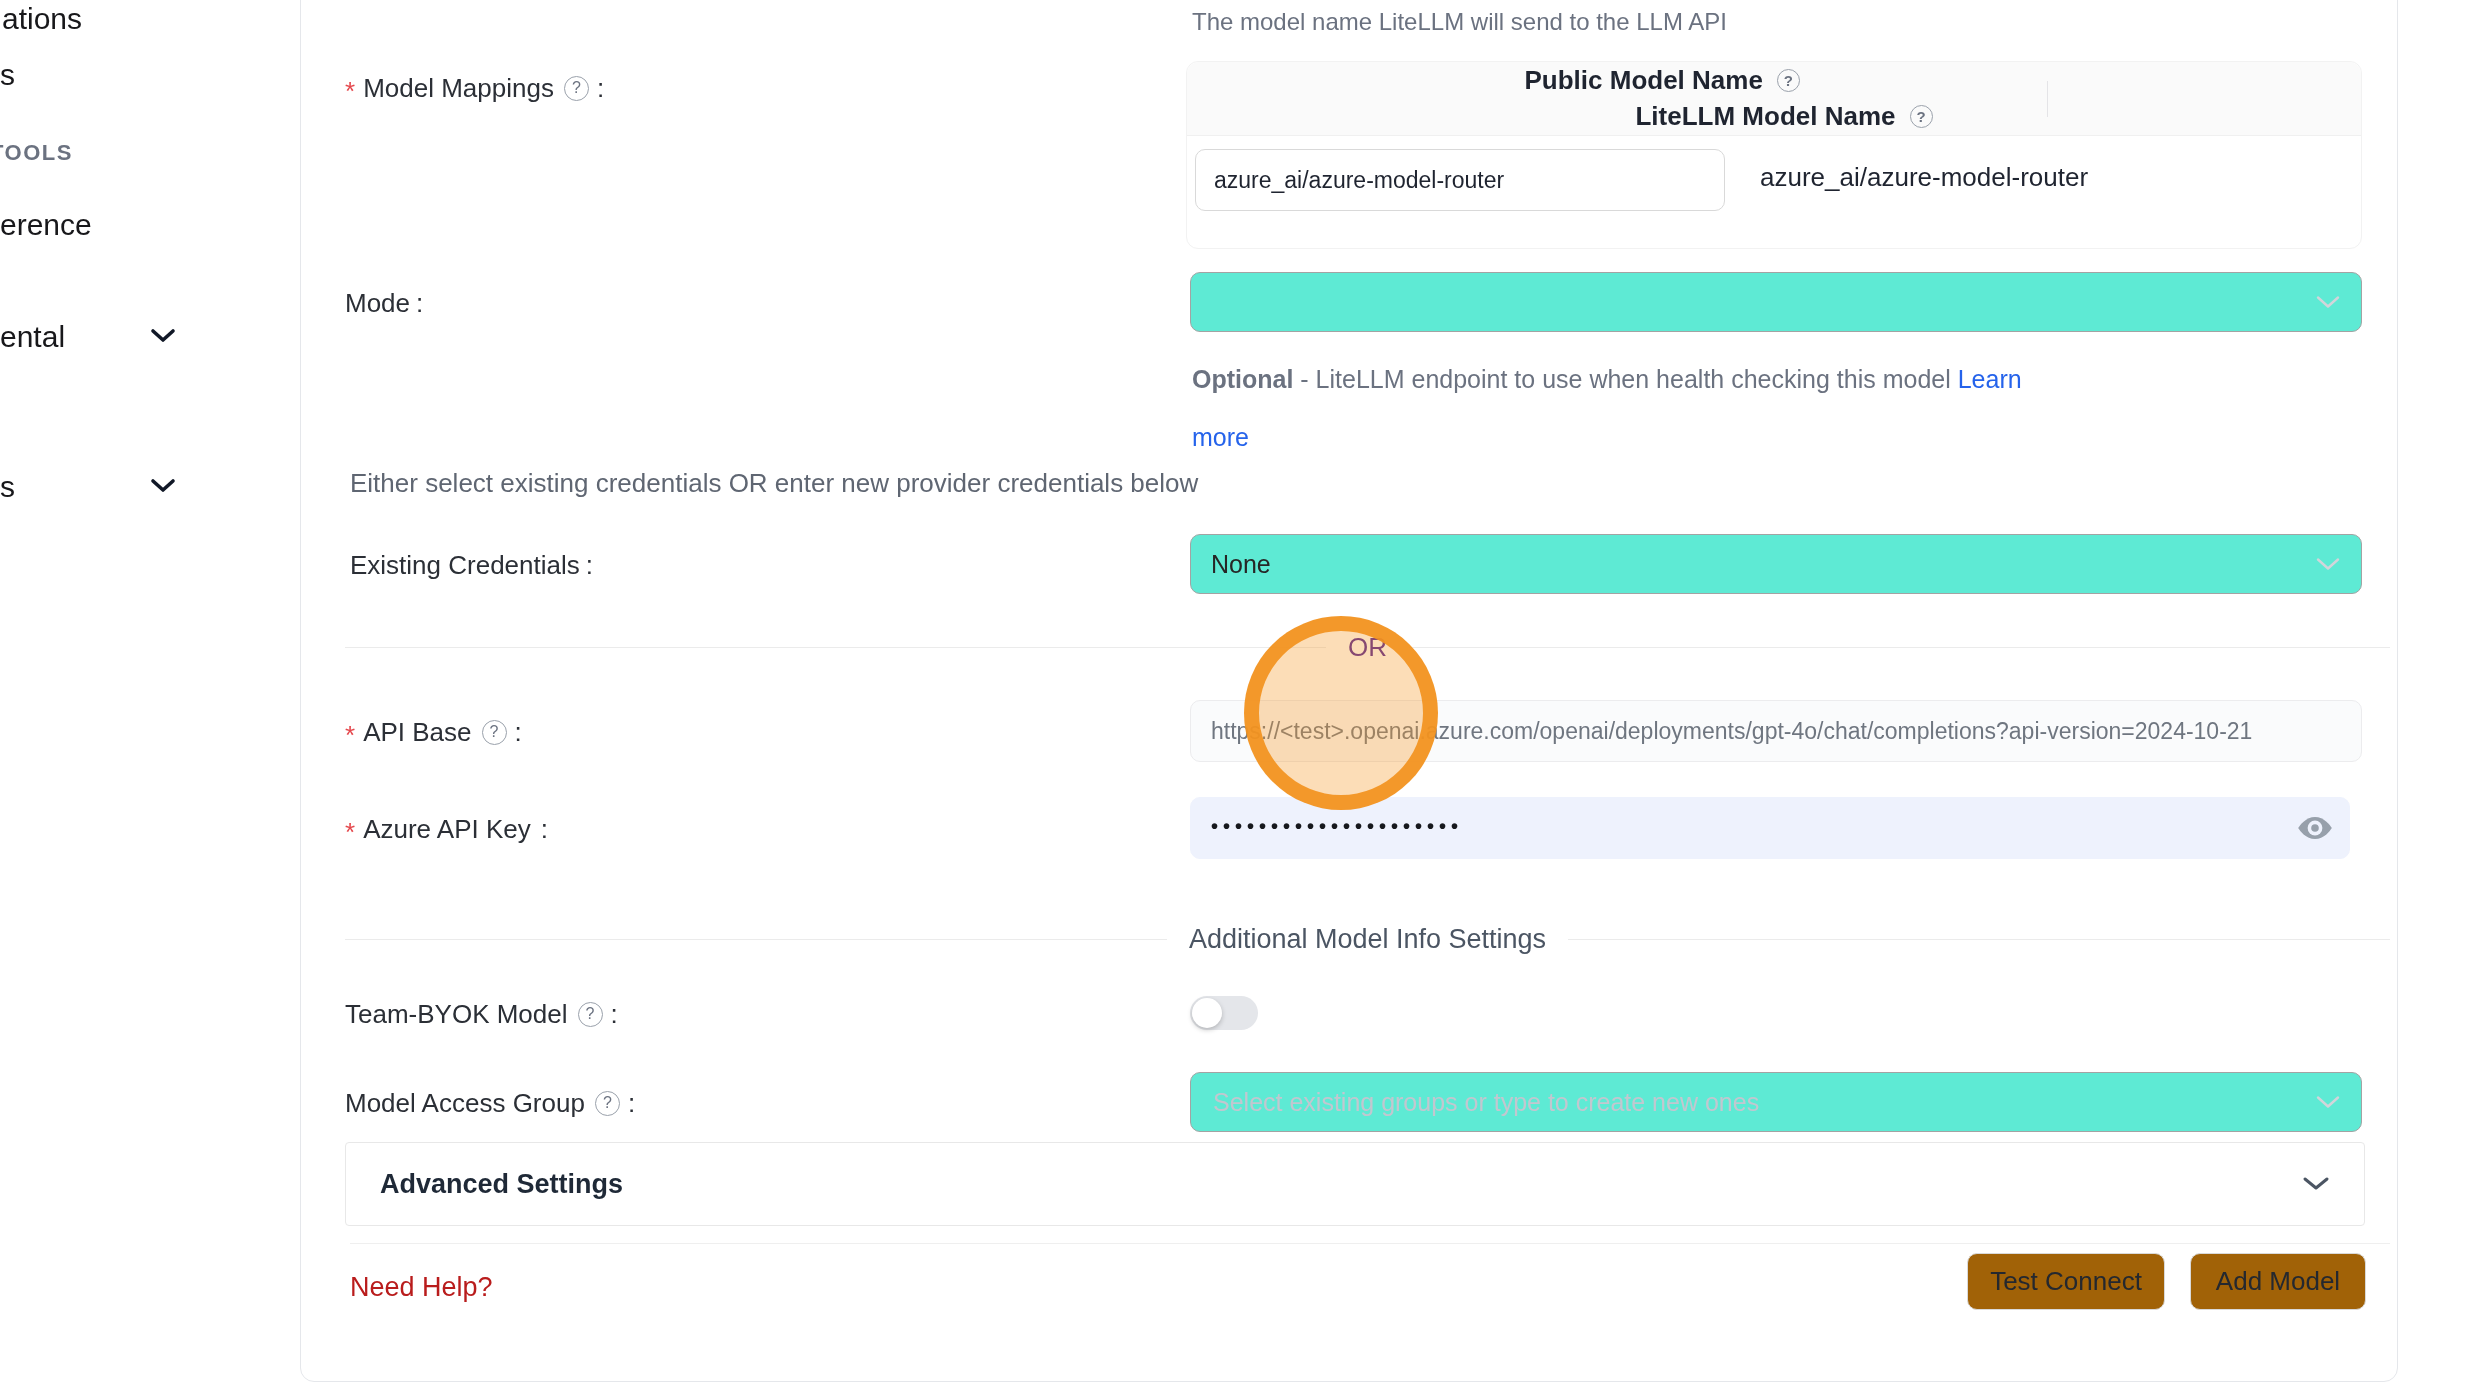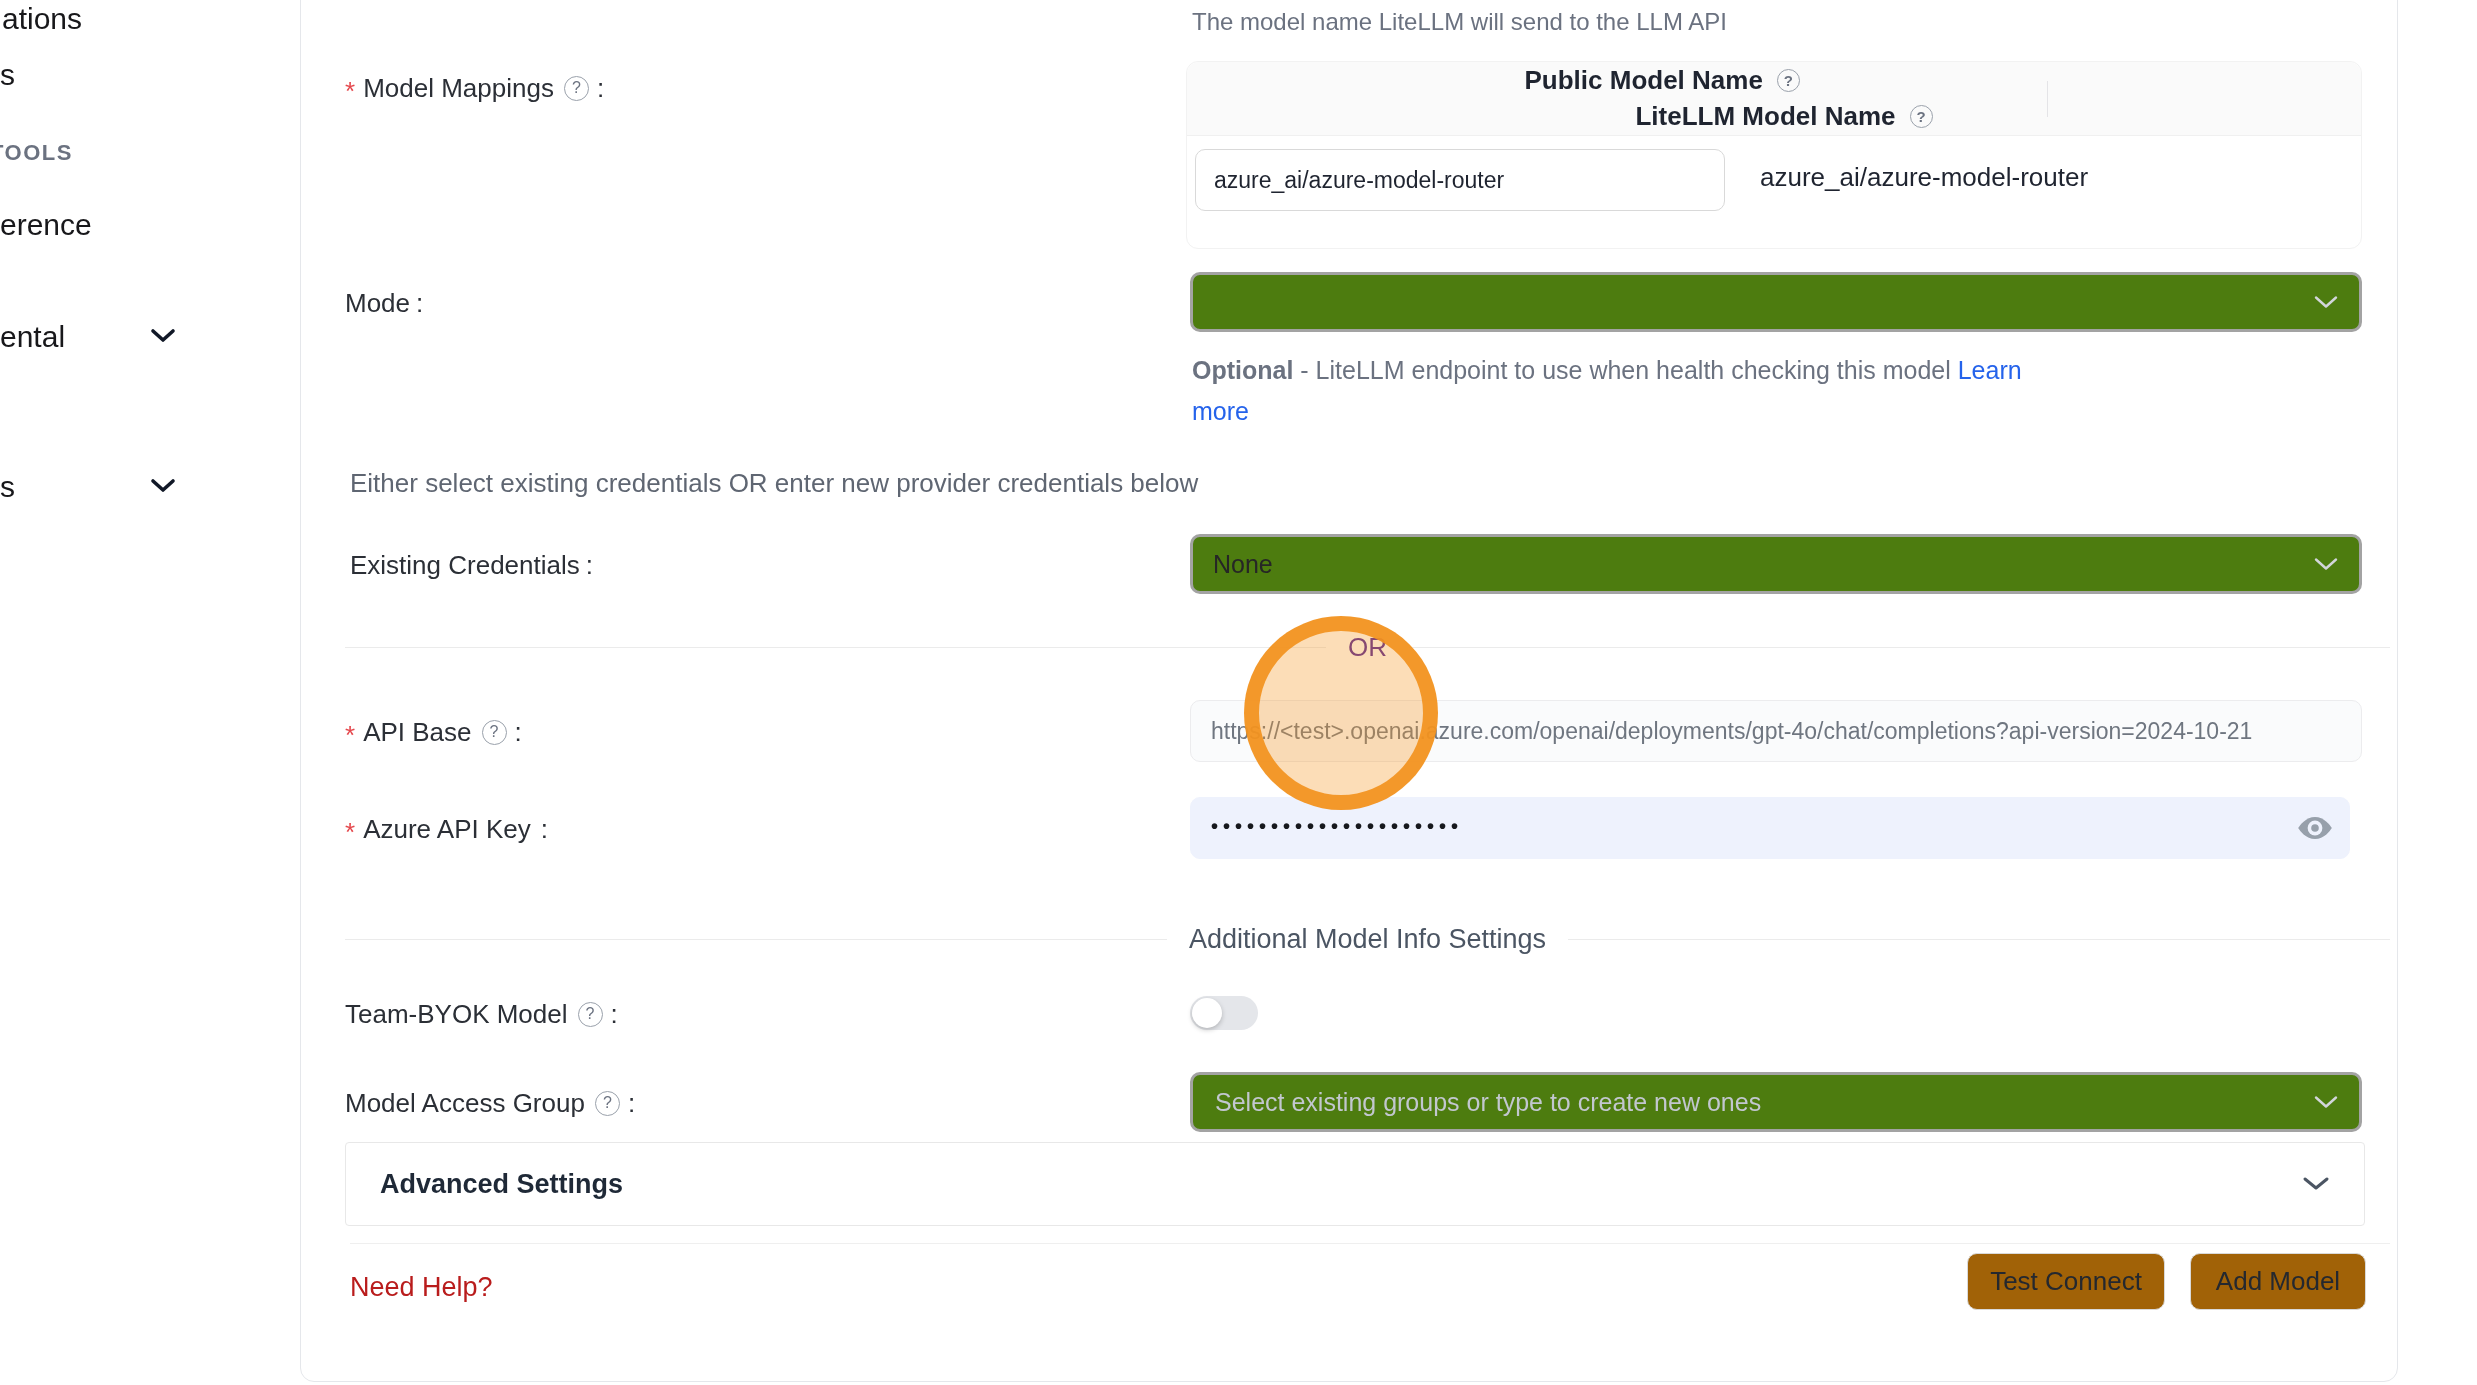--- a/index.html
+++ b/index.html
@@ -31,21 +31,21 @@
   .colon { margin-left:4px; }
   .help-circle {
     width:25px; height:25px; border:1.6px solid #9aa1ab; border-radius:50%;
     color:#6b7280; font-size:16px; line-height:1; display:inline-flex;
     align-items:center; justify-content:center; margin:0 4px; flex:0 0 auto;
   }
 
   .select, .t-input, .dis-input, .key-input {
     position:absolute; border-radius:10px; display:flex; align-items:center;
   }
-  .select { background:#4d7c0f; border:3px solid #a3a3a3; padding:0 56px 0 20px; font-size:25px; color:#262626; }
+  .select { background:#5eead4; border:1px solid #a3a3a3; padding:0 56px 0 20px; font-size:25px; color:#262626; }
   .placeholder-input {
     border:none; outline:none; background:transparent; font-size:25px; width:100%;
     font-family:"Liberation Sans", sans-serif; color:#262626;
   }
   .placeholder-input::placeholder { color:#c2c7cf; }
   .chev-right { position:absolute; right:20px; top:50%; transform:translateY(-50%); }
 
   .dis-input { background:#fafbfc; border:1px solid #ececee; padding:0 20px; font-size:23px; color:#6f7680; white-space:nowrap; overflow:hidden; }
   .key-input { background:#eef2fd; border:1px solid #eef2fd; padding:0 20px; }
   .dots { font-size:20px; letter-spacing:5px; color:#16181d; font-weight:bold; transform:translateY(-2px); }
@@ -57,21 +57,21 @@
   .m-thead { height:74px; background:#fafafa; border-bottom:1px solid #f0f0f0;
              border-radius:12px 12px 0 0; display:flex; align-items:center;flex-direction:column; }
   .m-th { font-weight:bold; font-size:26px; color:#1f2430; display:flex; align-items:center; padding-left:24px; height:100%; position:relative; }
   .m-th.first { width:547px; }
   .m-th.first::after { content:""; position:absolute; right:0; top:19px; height:36px; width:1px; background:#e4e4e7; }
   .t-input { left:8px; top:87px; width:530px; height:62px; background:#fff; border:1px solid #d9d9d9; padding:0 16px; }
   .t-input input { border:none; outline:none; background:transparent; font-size:23px; color:#1f2430; width:100%;
                    font-family:"Liberation Sans", sans-serif; }
   .t-cell-text { position:absolute; left:573px; top:100px; font-size:26px; color:#1f2430; }
 
-  .opt-help { font-size:25px; color:#6b7280; line-height:41px; width:830px; }
+  .opt-help { font-size:25px; color:#6b7280; line-height:58px; width:830px; }
   .opt-help b { color:#6b7280; }
   .link { color:#2563eb; cursor:pointer; }
 
   .divider-wrap { display:flex; align-items:center; gap:22px; }
   .divider-line { flex:1; height:1px; background:#ebebeb; }
   .divider-text-or { font-size:26px; color:#4c1d95; }
   .divider-text-add { font-size:27px; color:#4b5563; }
 
   .toggle { left:1190px; top:996px; width:68px; height:34px; border-radius:17px; background:#e4e6ea; cursor:pointer; }
   .toggle .knob { position:absolute; left:2px; top:2px; width:30px; height:30px; border-radius:50%;

